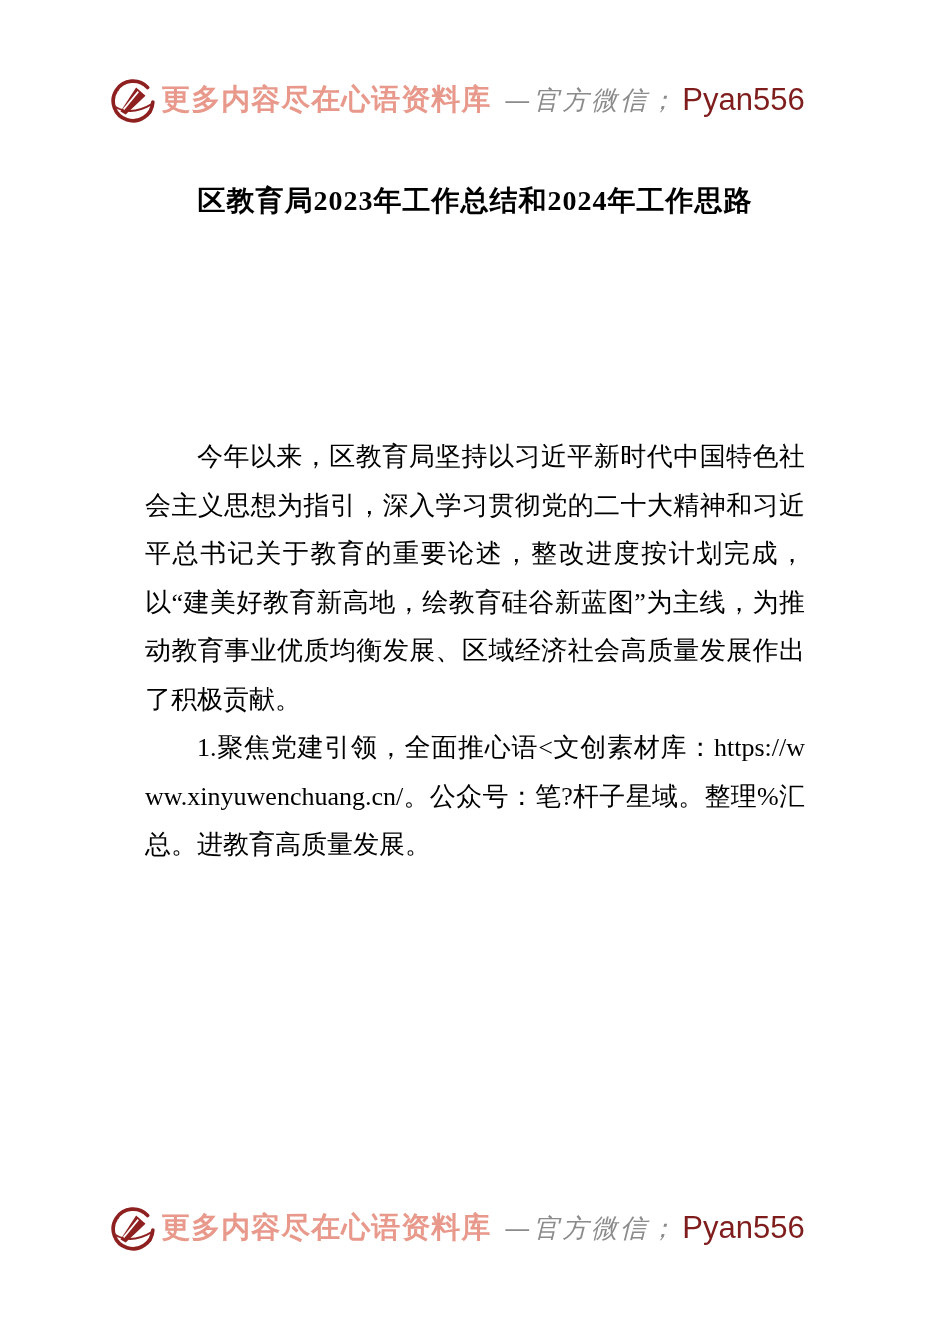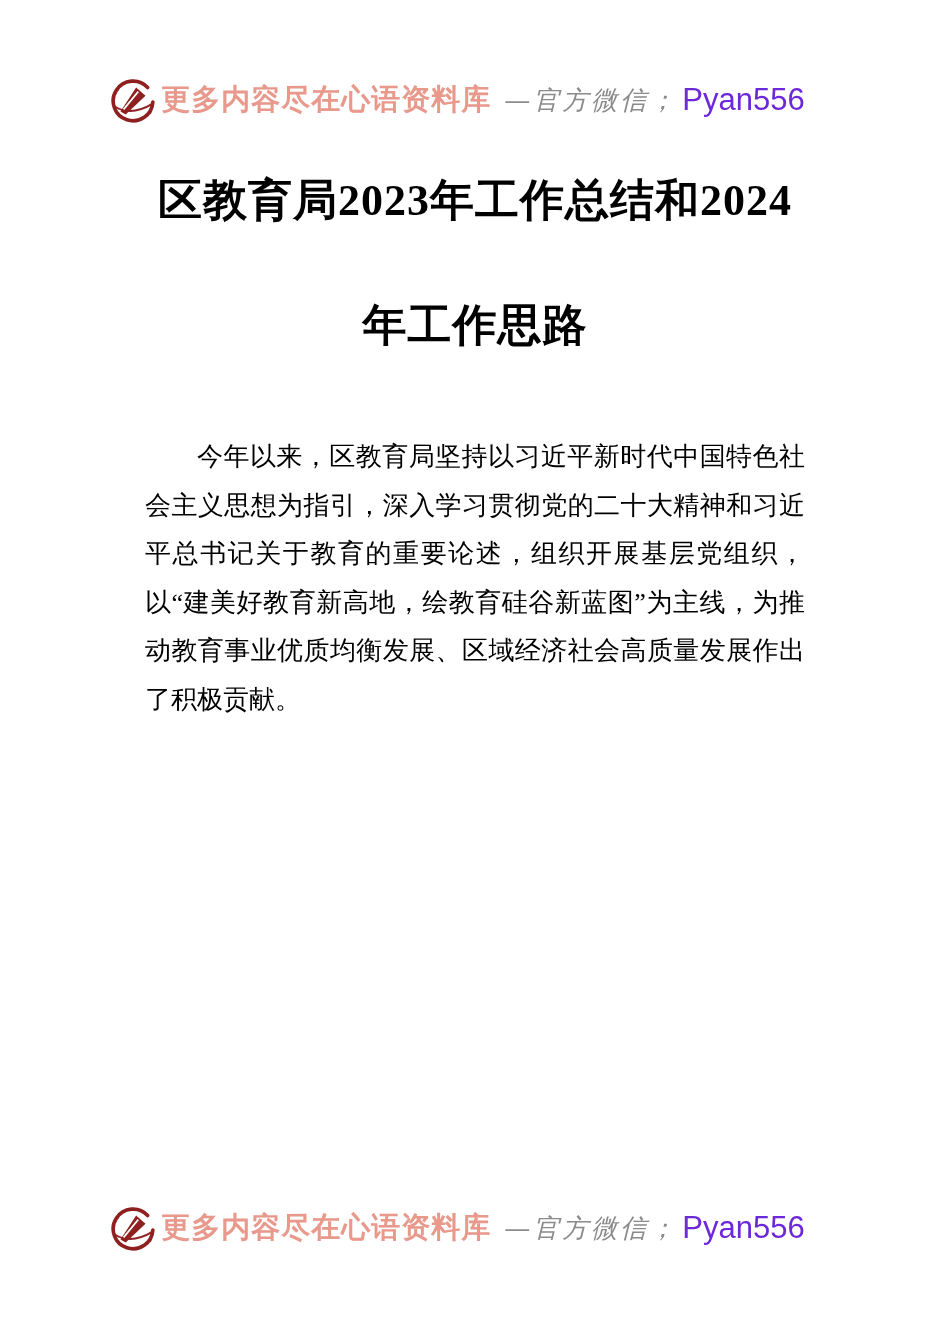--- a/index.html
+++ b/index.html
@@ -36,34 +36,34 @@
   }
   .wm-channel {
     color: #8b8b8b;
     font-size: 26px;
     font-style: italic;
     font-family: "DejaVu Serif", cursive, serif;
     letter-spacing: 3px;
     margin-left: 13px;
   }
   .wm-id {
-    color: #6d28d9;
+    color: #7f1d1d;
     font-size: 31px;
     font-family: "Liberation Sans", sans-serif;
     margin-left: 4px;
   }
 
   
   .doc-title {
     position: absolute;
     top: 138px;
     left: 145px;
     width: 660px;
     text-align: center;
-    font-size: 44px;
+    font-size: 28px;
     font-weight: bold;
     color: #000000;
     line-height: 125px;
     letter-spacing: 1px;
     word-break: break-all;
   }
 
   
   .doc-body {
     position: absolute;
@@ -98,21 +98,22 @@
       <circle cx="39" cy="35" r="1.6" fill="#8e2020"></circle>
     </svg>
     <span class="wm-brand">更多内容尽在心语资料库</span>
       <span class="wm-channel">—官方微信；</span>
       <span class="wm-id">Pyan556</span>
   </div>
 
   <div class="doc-title">区教育局2023年工作总结和2024年工作思路</div>
 
   <div class="doc-body">
-    <p>今年以来，区教育局坚持以习近平新时代中国特色社会主义思想为指引，深入学习贯彻党的二十大精神和习近平总书记关于教育的重要论述，组织开展基层党组织，以“建美好教育新高地，绘教育硅谷新蓝图”为主线，为推动教育事业优质均衡发展、区域经济社会高质量发展作出了积极贡献。</p>
+    <p>今年以来，区教育局坚持以习近平新时代中国特色社会主义思想为指引，深入学习贯彻党的二十大精神和习近平总书记关于教育的重要论述，整改进度按计划完成，以“建美好教育新高地，绘教育硅谷新蓝图”为主线，为推动教育事业优质均衡发展、区域经济社会高质量发展作出了积极贡献。</p>
+    <p>1.聚焦党建引领，全面推心语&lt;文创素材库：https://www.xinyuwenchuang.cn/。公众号：笔?杆子星域。整理%汇总。进教育高质量发展。</p>
   </div>
 
   <div class="watermark bottom">
     <svg class="wm-logo" viewBox="0 0 46 46" aria-hidden="true">
       <path d="M37 11 A19 19 0 1 0 42 25" fill="none" stroke="#8e2020" stroke-width="3.5" stroke-linecap="round"></path>
       <path d="M5 29 Q21 39 41 27" fill="none" stroke="#8e2020" stroke-width="1.8" stroke-linecap="round"></path>
       <path d="M11 34 L26 11 L35 19 L16 37 Z" fill="#8e2020"></path>
       <path d="M14 32 L28 15" stroke="#ffffff" stroke-width="1.6"></path>
       <circle cx="8" cy="13" r="1.6" fill="#8e2020"></circle>
       <circle cx="39" cy="35" r="1.6" fill="#8e2020"></circle>

